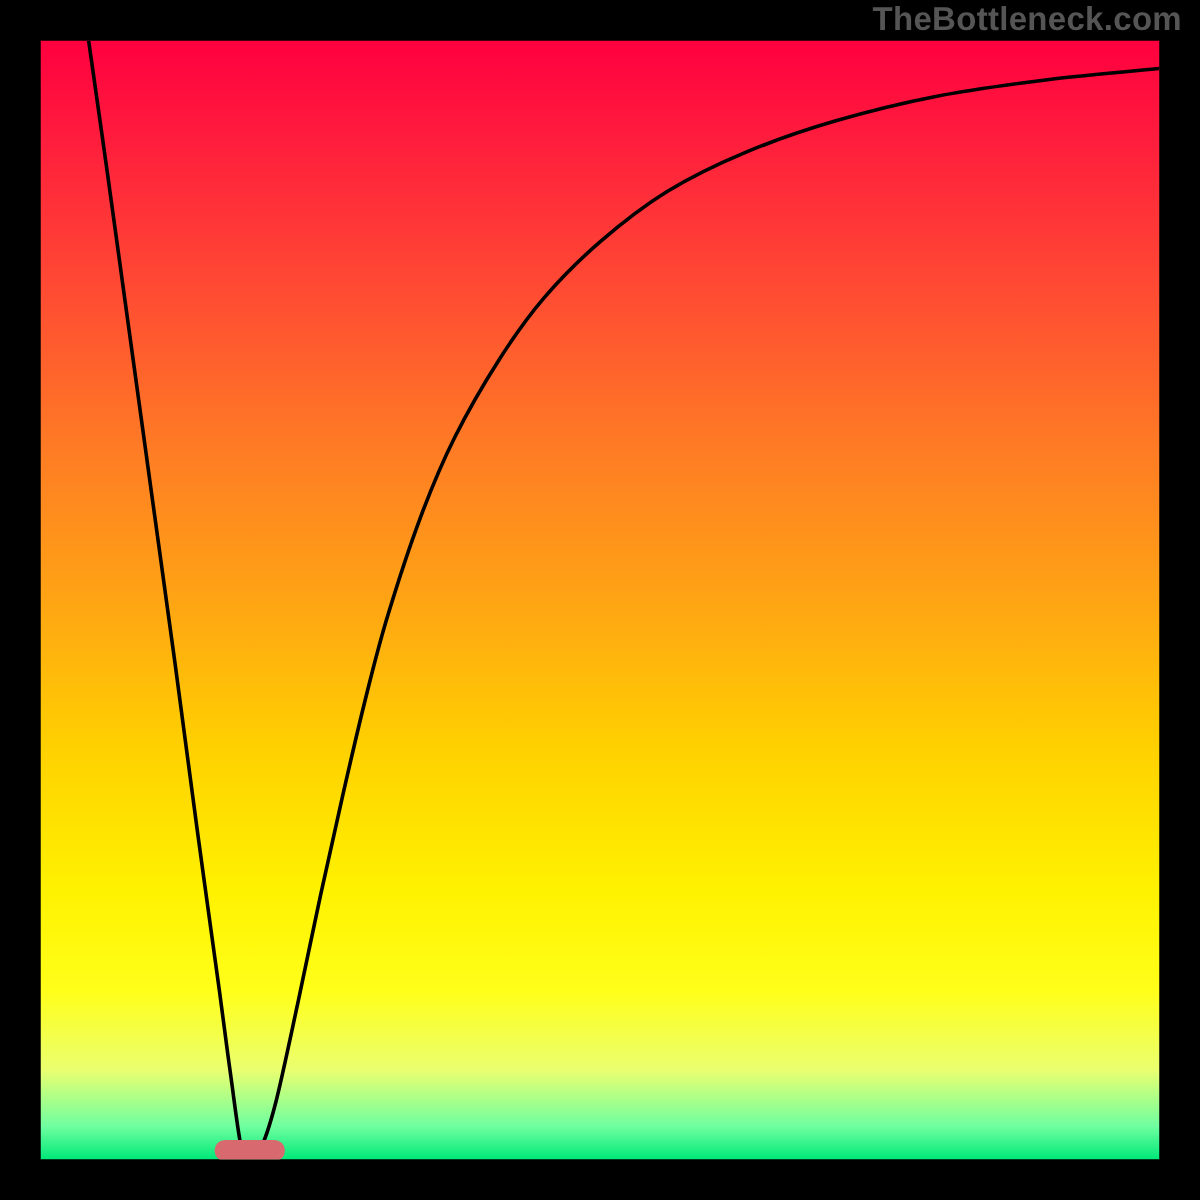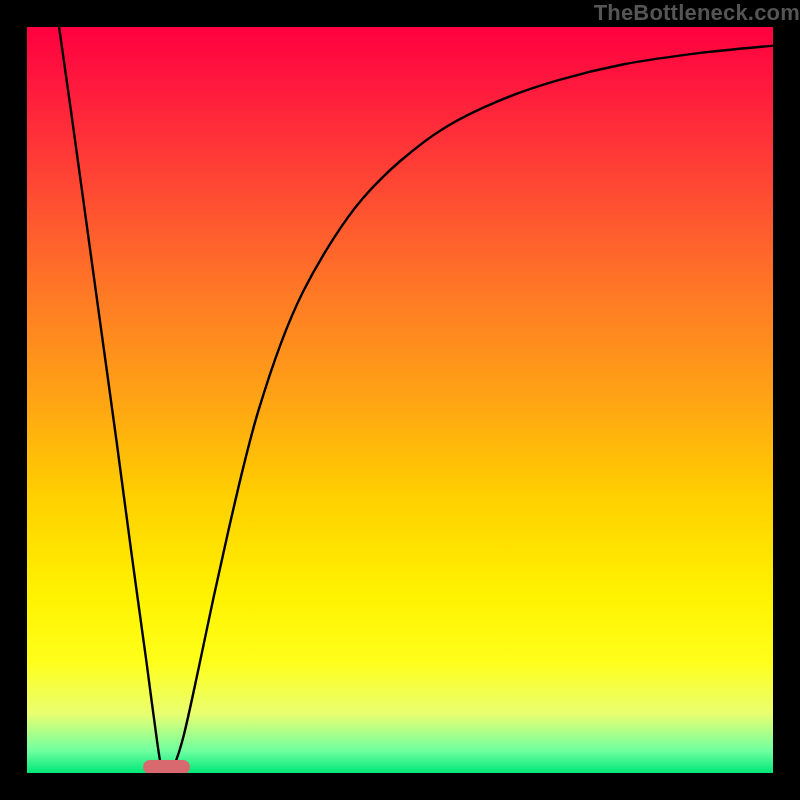--- a/index.html
+++ b/index.html
@@ -33,21 +33,21 @@
       #fff200 76%,
       #ffff1a 85%,
       #eaff70 92%,
       #70ffa0 97%,
       #00e878 100%
     );
   }
   .watermark {
     position: absolute;
     top: 0px;
-    right: 0;
+    right: 12px;
     color: #555;
     font-size: 22px;
     font-weight: 600;
     letter-spacing: 0.2px;
     user-select: none;
   }
   svg.curve {
     position: absolute;
     inset: 0;
   }

